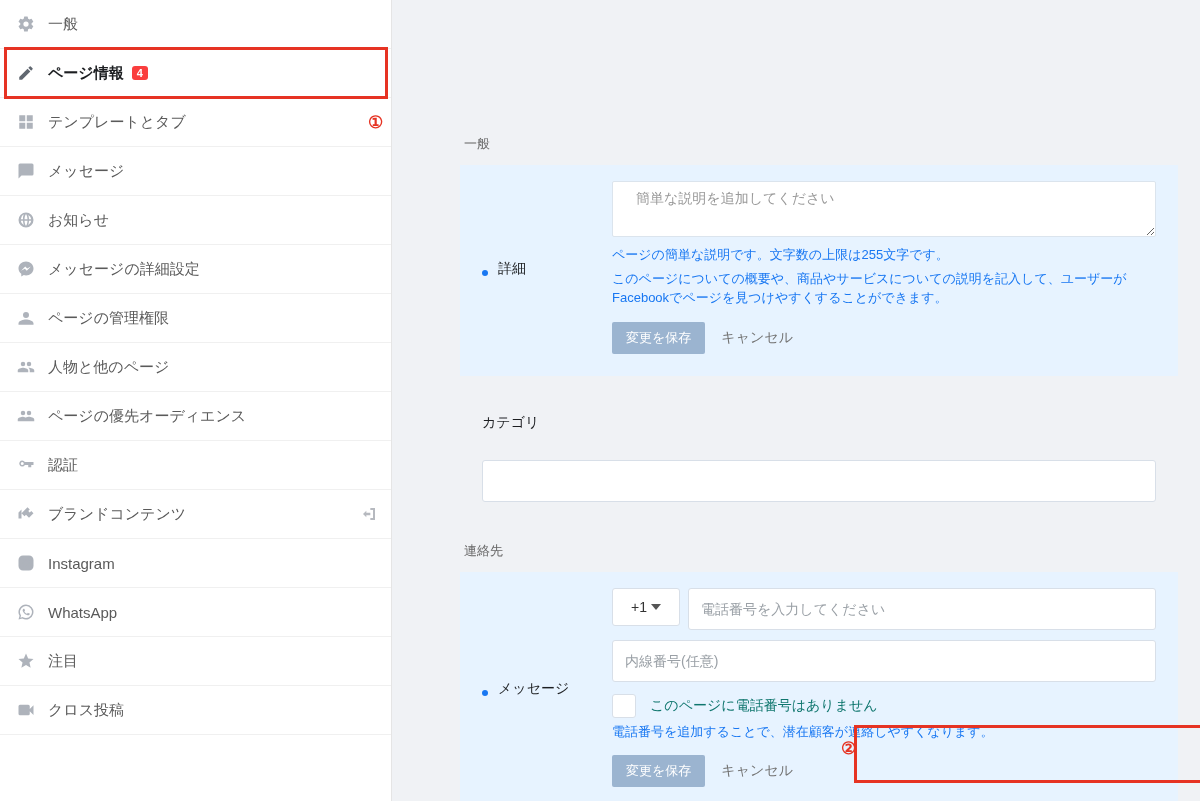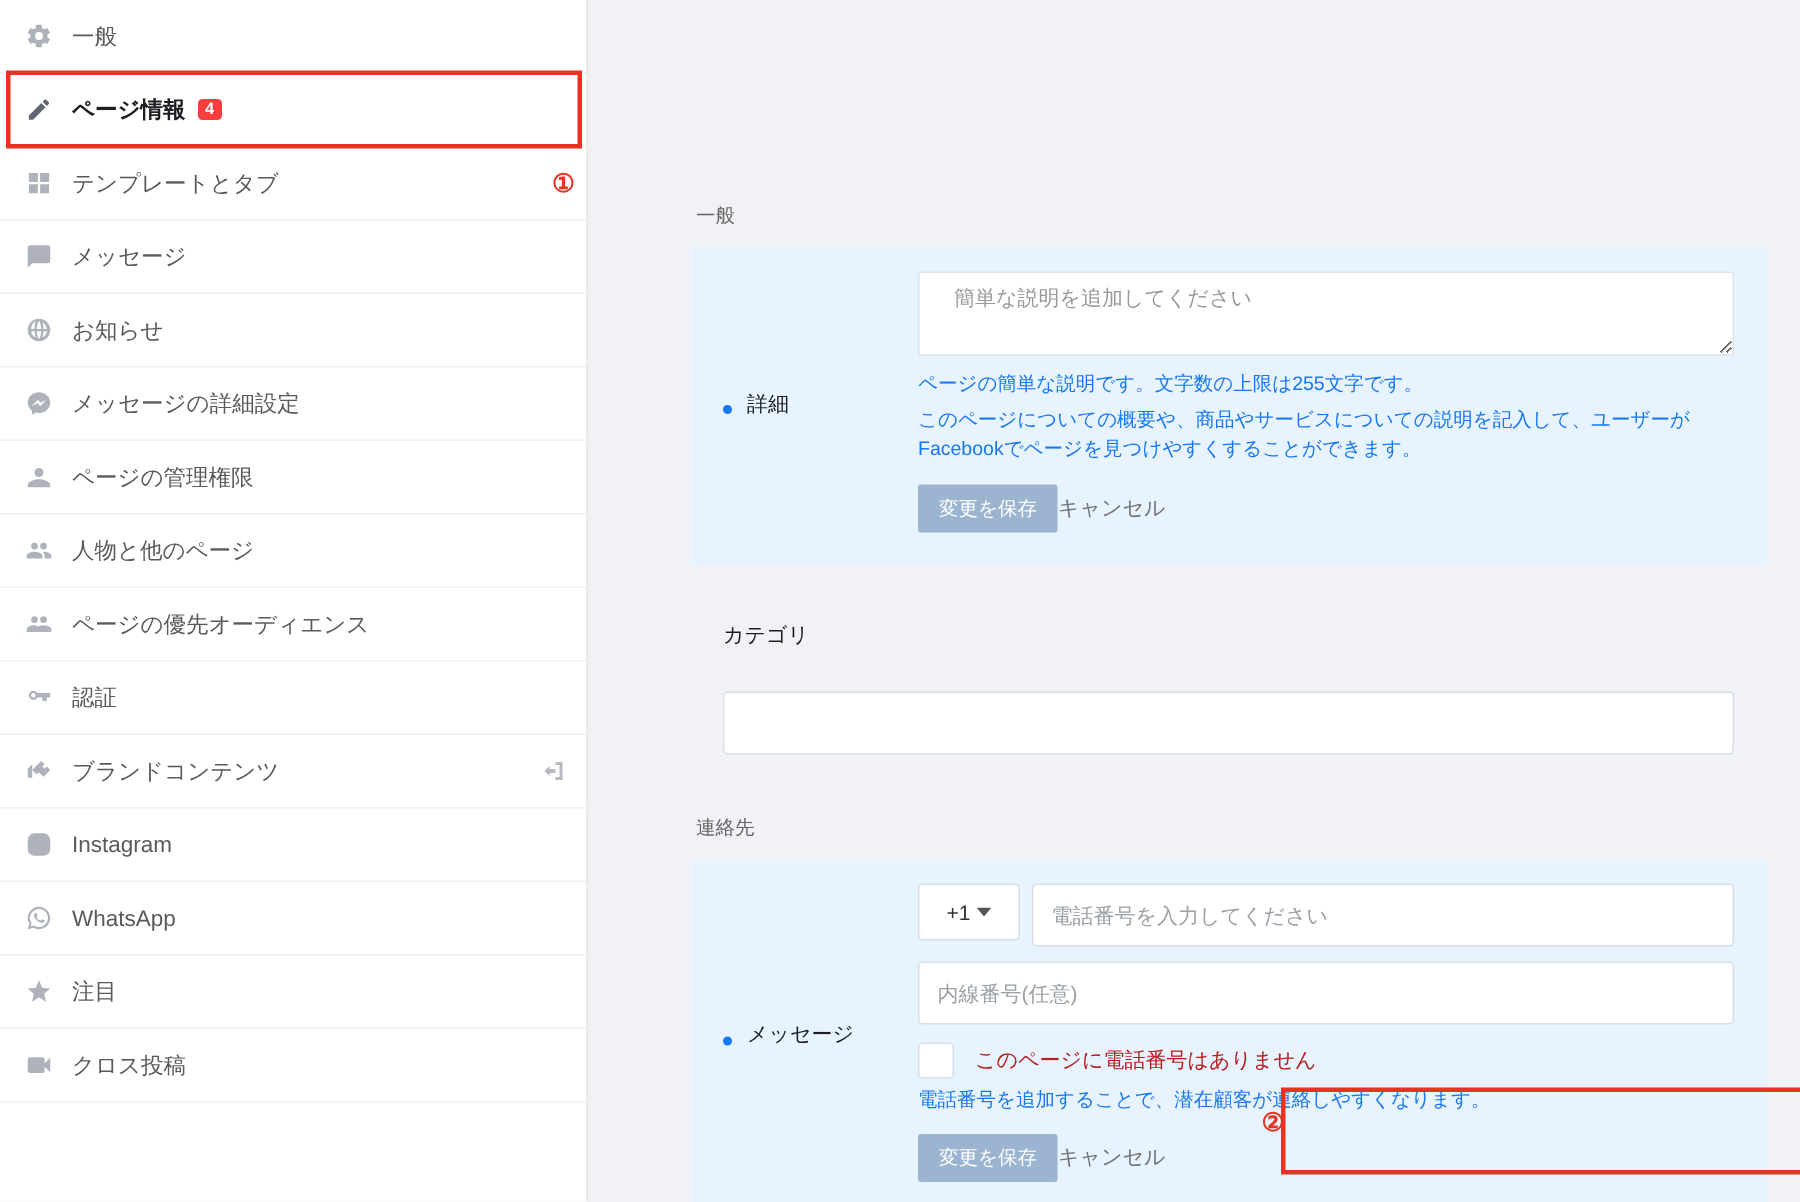--- a/index.html
+++ b/index.html
@@ -134,20 +134,21 @@
     .textarea::placeholder { color: #999; }
     .help-text {
       font-size: 13px;
       color: #1877f2;
       line-height: 1.5;
       margin-top: 4px;
     }
     .action-row {
       display: flex;
       align-items: center;
+      gap: 16px;
       margin-top: 14px;
     }
     .btn-save {
       background: #9bb4d0;
       color: #fff;
       border: none;
       padding: 7px 14px;
       font-size: 13px;
       font-weight: 500;
       border-radius: 2px;
@@ -186,21 +187,21 @@
       font-size: 14px;
       background: #fff;
       color: #333;
     }
     .checkbox-row {
       display: flex;
       align-items: center;
       gap: 14px;
       margin-top: 12px;
       font-size: 14px;
-      color: #b91c1c;
+      color: #0f766e;
     }
     .checkbox {
       width: 24px;
       height: 24px;
       border: 1px solid #d8dfe8;
       border-radius: 3px;
       background: #fff;
     }
     .highlight-2 {
       top: 725px;

